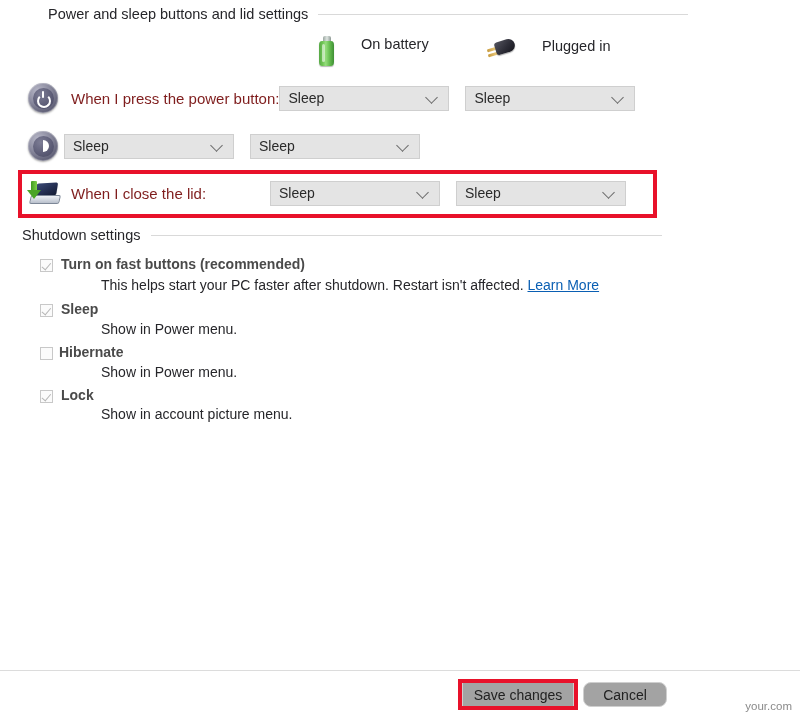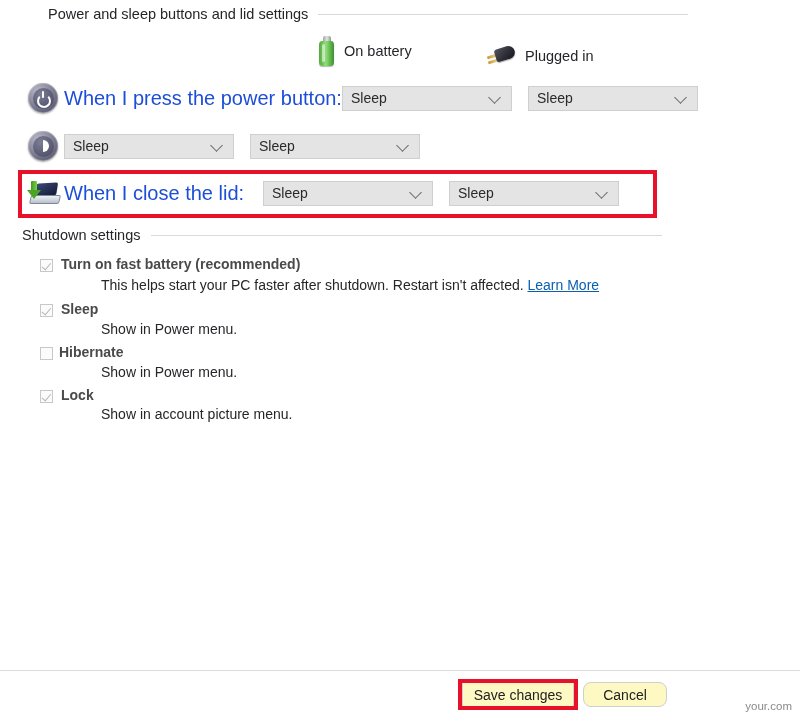--- a/index.html
+++ b/index.html
@@ -39,27 +39,27 @@
   .col-headers {
     position: absolute;
     left: 283px;
     top: 32px;
     width: 370px;
     height: 40px;
   }
   .col-head {
     position: absolute;
     display: flex;
-    align-items: center;
-    gap: 9px;
+    align-items: flex-start;
+    gap: 26px;
     font-size: 14.5px;
     color: #26262a;
   }
   #col-battery { left: 36px; top: 4px; }
-  #col-plugged { left: 203px; top: 13px; }
+  #col-plugged { left: 203px; top: 6px; }
 
   
   .icon-battery {
     position: relative;
     width: 16px;
     height: 30px;
     display: inline-block;
   }
   .icon-battery .body {
     position: absolute;
@@ -126,23 +126,24 @@
 
   .row-icon {
     width: 42px;
     flex: 0 0 42px;
     display: flex;
     align-items: center;
     justify-content: center;
   }
   .row-label {
     flex: 0 0 199px;
-    font-size: 20px;
-    color: #1d4ed8;
+    font-size: 15px;
+    color: #7f1d1d;
     white-space: nowrap;
+    margin-left: 7px;
   }
 
   
   .orb {
     position: relative;
     width: 30px; height: 30px;
     border-radius: 50%;
     background: radial-gradient(circle at 34% 28%, #b9b9c9 0%, #8a8a9e 42%, #5d5d74 76%, #43435a 100%);
     box-shadow: 0 1px 2px rgba(0,0,0,.35), inset 0 0 0 1px rgba(255,255,255,.25);
     display: flex;
@@ -331,21 +332,21 @@
   #bottom-rule {
     position: absolute;
     left: 0; top: 670px;
     width: 800px; height: 1px;
     background: #dcdcdc;
   }
   .btn {
     position: absolute;
     box-sizing: border-box;
     height: 25px;
-    background: #fef9c3;
+    background: #a3a3a3;
     border: 1px solid #cfcfcf;
     font-size: 14px;
     color: #222222;
     display: flex;
     align-items: center;
     justify-content: center;
     cursor: default;
   }
   #btn-save   { left: 462px; top: 682px; width: 112px; }
   #btn-cancel { left: 583px; top: 682px; width: 84px; border-radius: 8px; }
@@ -453,21 +454,21 @@
       <span>Sleep</span>
       <span class="chev"></span>
     </span>
   </span>
 </div>
 
 <div class="annot" id="annot-lid"></div>
 
 <div class="check-item" id="chk-fast">
   <span class="cbox checked"></span>
-  <span class="check-title">Turn on fast battery (recommended)</span>
+  <span class="check-title">Turn on fast buttons (recommended)</span>
 </div>
 <div class="check-desc" id="desc-fast">
   <span>This helps start your PC faster after shutdown. Restart isn't affected.</span>
   <span class="link">Learn More</span>
 </div>
 
 <div class="check-item" id="chk-sleepc">
   <span class="cbox checked"></span>
   <span class="check-title">Sleep</span>
 </div>

